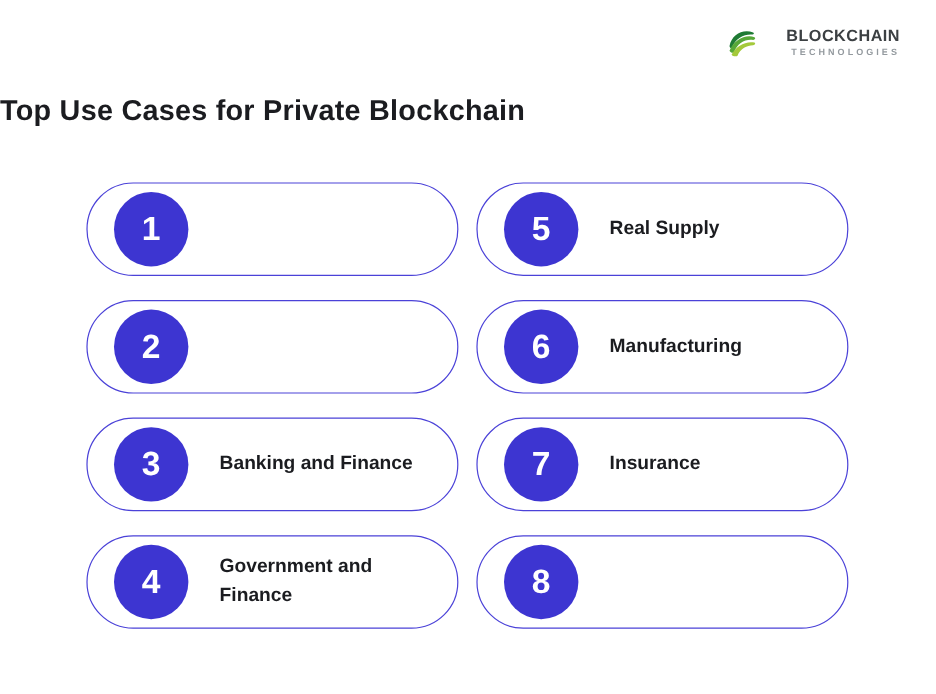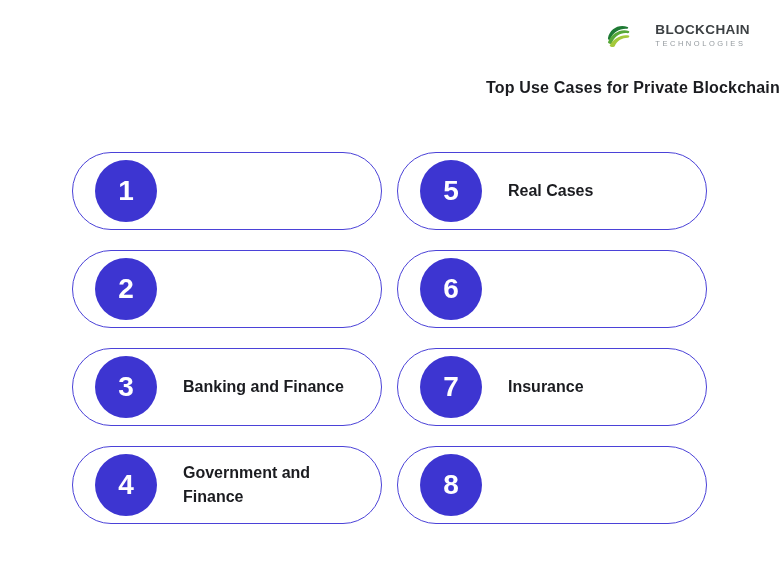--- a/index.html
+++ b/index.html
@@ -20,28 +20,28 @@
     position:absolute;
     top:22px; right:30px;
     display:flex; align-items:center; gap:24px;
   }
   .logo-icon{width:27px;height:27px;display:block;}
   .logo-name{
     font-size:13.5px; font-weight:700; letter-spacing:.4px;
     color:#3c4043; line-height:15px;
   }
   .logo-sub{
-    font-size:7.5px; font-weight:400; letter-spacing:2.55px;
-    color:var(--logo-gray); line-height:10px; margin-top:2px;
+    font-size:7.5px; font-weight:700; letter-spacing:2.55px;
+    color:var(--logo-gray); line-height:10px; margin-top:2px;text-align:right;
   }
   .title{
     position:absolute;
     top:79px; left:0; width:100%;
-    text-align:right;
-    font-size:16px; font-weight:700;
+    text-align:left;
+    font-size:24px; font-weight:700;
     color:var(--text);
     letter-spacing:.2px;
   }
   .grid{
     position:absolute;
     left:72px; top:152px;
     width:635px;
     display:grid;
     grid-template-columns:310px 310px;
     grid-template-rows:repeat(4,78px);
@@ -101,24 +101,25 @@
   <div class="pill">
     <span class="num-circle">3</span>
     <div class="label">Banking and Finance</div>
   </div>
   <div class="pill">
     <span class="num-circle">4</span>
     <div class="label">Government and Finance</div>
   </div>
   <div class="pill">
     <span class="num-circle">5</span>
-    <div class="label">Real Cases</div>
+    <div class="label">Real Supply</div>
   </div>
   <div class="pill">
     <span class="num-circle">6</span>
+    <div class="label">Manufacturing</div>
   </div>
   <div class="pill">
     <span class="num-circle">7</span>
     <div class="label">Insurance</div>
   </div>
   <div class="pill">
     <span class="num-circle">8</span>
   </div>
 </main>
 

